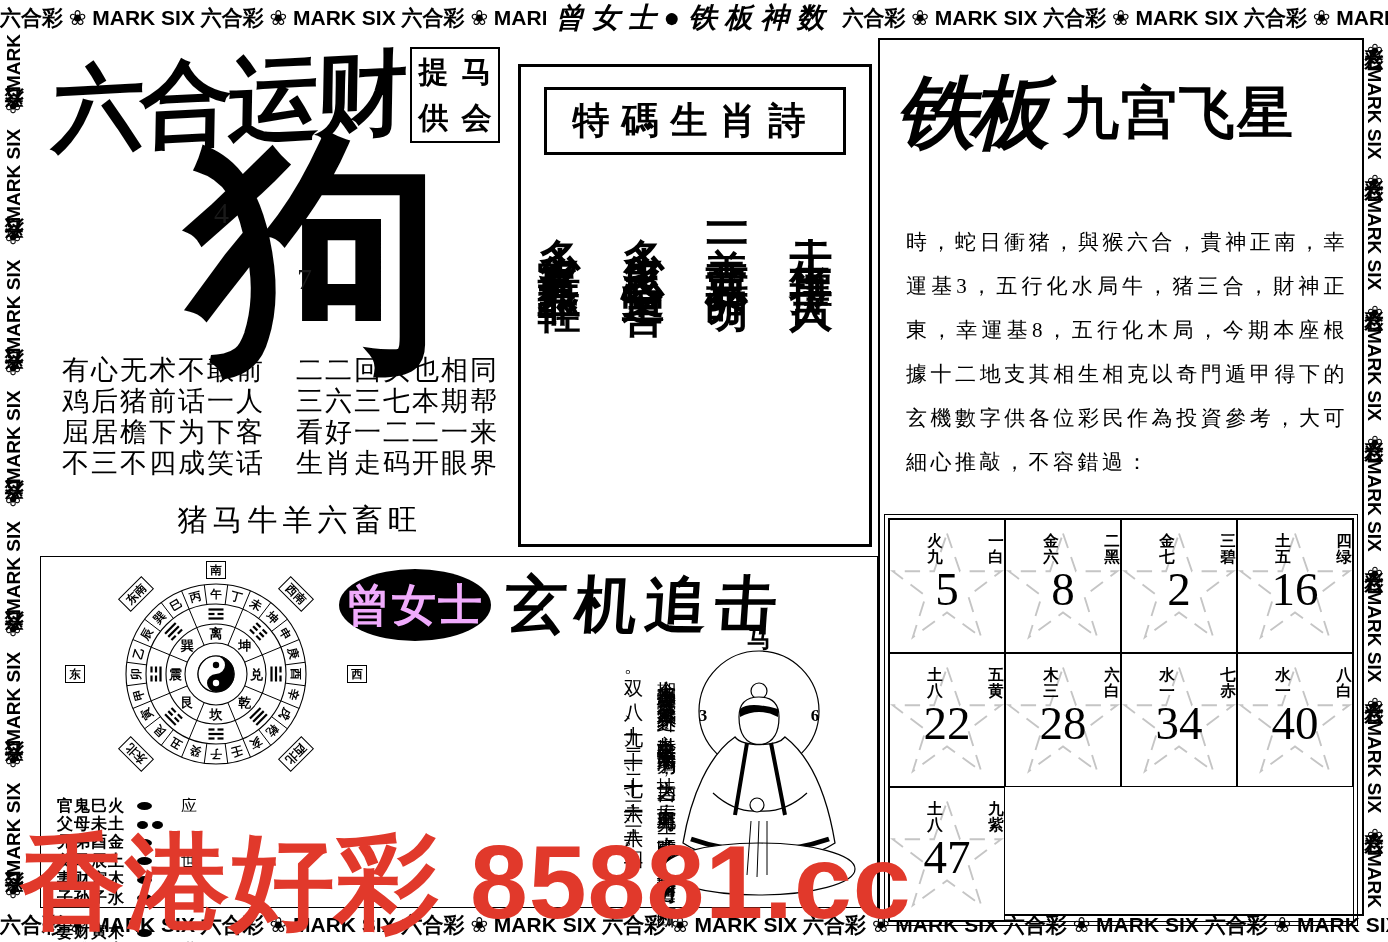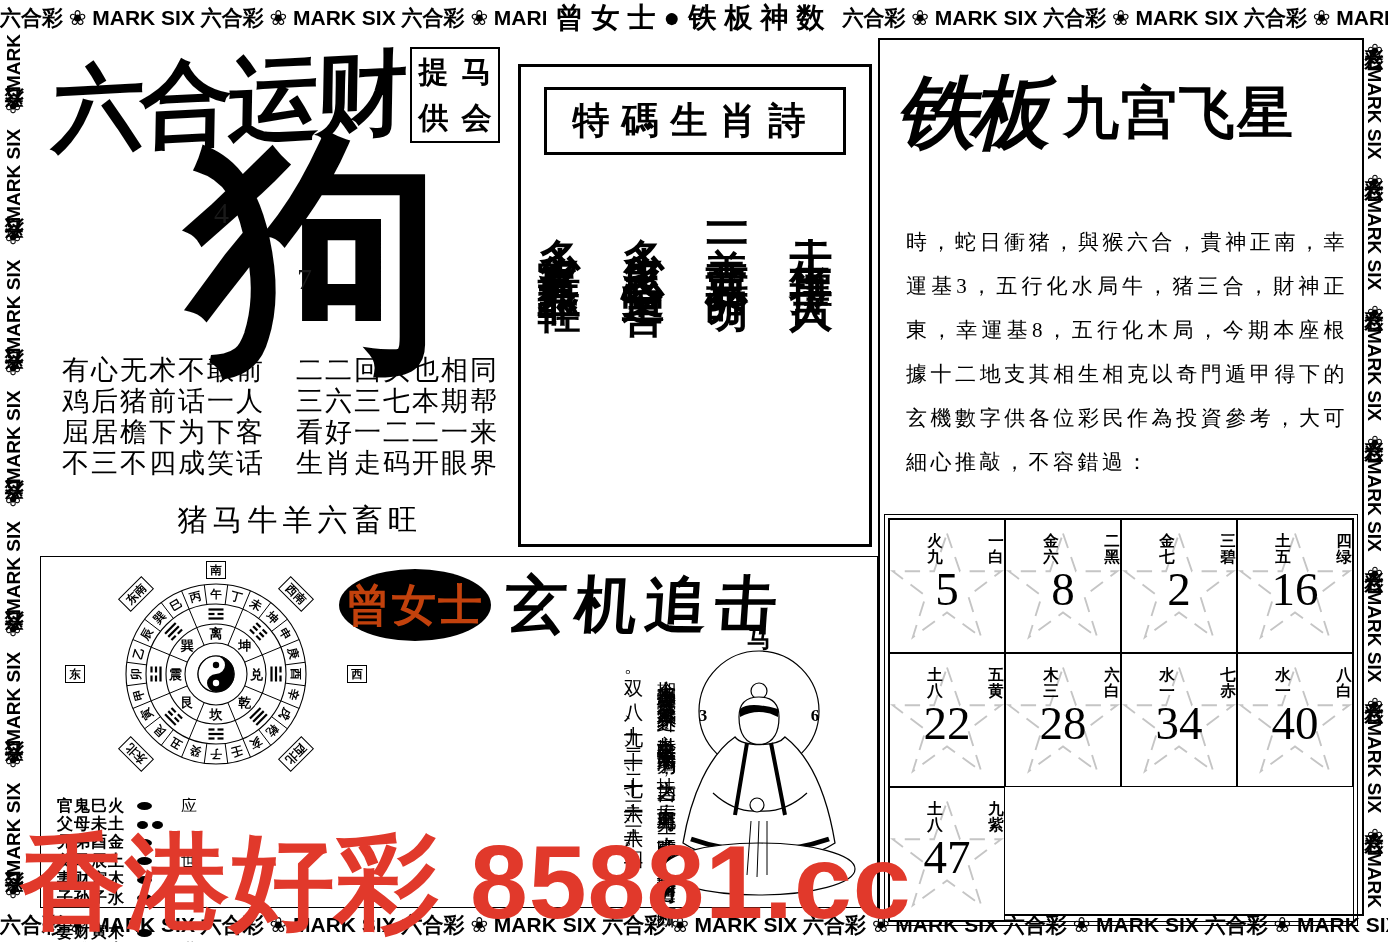--- a/index.html
+++ b/index.html
@@ -6,21 +6,21 @@
   #page{position:relative;width:1388px;height:942px;background:#fff;overflow:hidden;
         font-family:"Liberation Serif","DejaVu Serif",serif;color:#000;}
 
   
   .strip{position:absolute;left:0;width:1388px;height:36px;background:#fff;overflow:hidden;
          display:flex;align-items:center;white-space:nowrap;
          font-family:"Liberation Sans","DejaVu Sans",sans-serif;font-weight:700;font-size:21px;}
   .strip-top{top:0;}
   .strip-bottom{top:907px;}
   .strip .pat{overflow:hidden;flex:1;white-space:nowrap;}
-  .strip-title{font-size:28px;font-weight:900;letter-spacing:8px;padding:0 10px;flex:0 0 auto;}
+  .strip-title{font-size:28px;font-weight:900;letter-spacing:8px;padding:0 10px;flex:0 0 auto;font-style:italic;}
   .strip-v{position:absolute;top:34px;height:874px;width:28px;overflow:hidden;background:#fff;
            font-family:"Liberation Sans","DejaVu Sans",sans-serif;font-weight:700;font-size:19px;}
   .strip-left{left:0;}
   .strip-right{left:1360px;}
   .strip-v .pat{display:block;writing-mode:vertical-rl;white-space:nowrap;height:874px;line-height:28px;}
   .strip-left .pat{transform:rotate(180deg);}
 
   
   .masthead{position:absolute;left:52px;top:52px;width:380px;font-size:92px;line-height:1.05;
             font-weight:900;font-family:"Liberation Sans","DejaVu Sans",sans-serif;
@@ -77,21 +77,21 @@
   .hexsym-icon::after{content:"";position:absolute;left:2px;right:2px;top:8px;border-top:1.5px solid #000;}
   .hexes{position:absolute;left:16px;top:240px;width:338px;display:flex;gap:16px;flex-direction:column;}
   .hexcol{flex:1;}
   .hrow{display:flex;align-items:center;height:18.4px;font-size:16px;font-weight:700;}
   .hlabel{width:80px;letter-spacing:1px;}
   .hdots{width:44px;display:flex;gap:4px;align-items:center;}
   .dot{width:15px;height:8px;border-radius:50%;background:#000;display:inline-block;}
   .dot.s{width:11px;}
   .hmark{width:26px;font-weight:400;}
   .mystery-title{position:absolute;left:298px;top:6px;display:flex;align-items:center;}
-  .brand-oval{background:#000;color:#c2410c;border-radius:50%;width:152px;height:72px;
+  .brand-oval{background:#000;color:#f0abfc;border-radius:50%;width:152px;height:72px;
               display:flex;align-items:center;justify-content:center;
               font-size:44px;font-weight:900;letter-spacing:2px;}
   .mystery-title-text{font-size:62px;font-weight:900;margin-left:14px;letter-spacing:8px;
                       transform:skewX(-4deg);}
   .mystery-para{position:absolute;left:360px;top:108px;width:282px;height:240px;
                 writing-mode:vertical-rl;font-size:19.5px;line-height:33px;letter-spacing:1.5px;}
   #deitySvg{position:absolute;left:598px;top:68px;}
 
   
   .red-overlay{position:absolute;left:20px;top:814px;z-index:50;white-space:nowrap;

